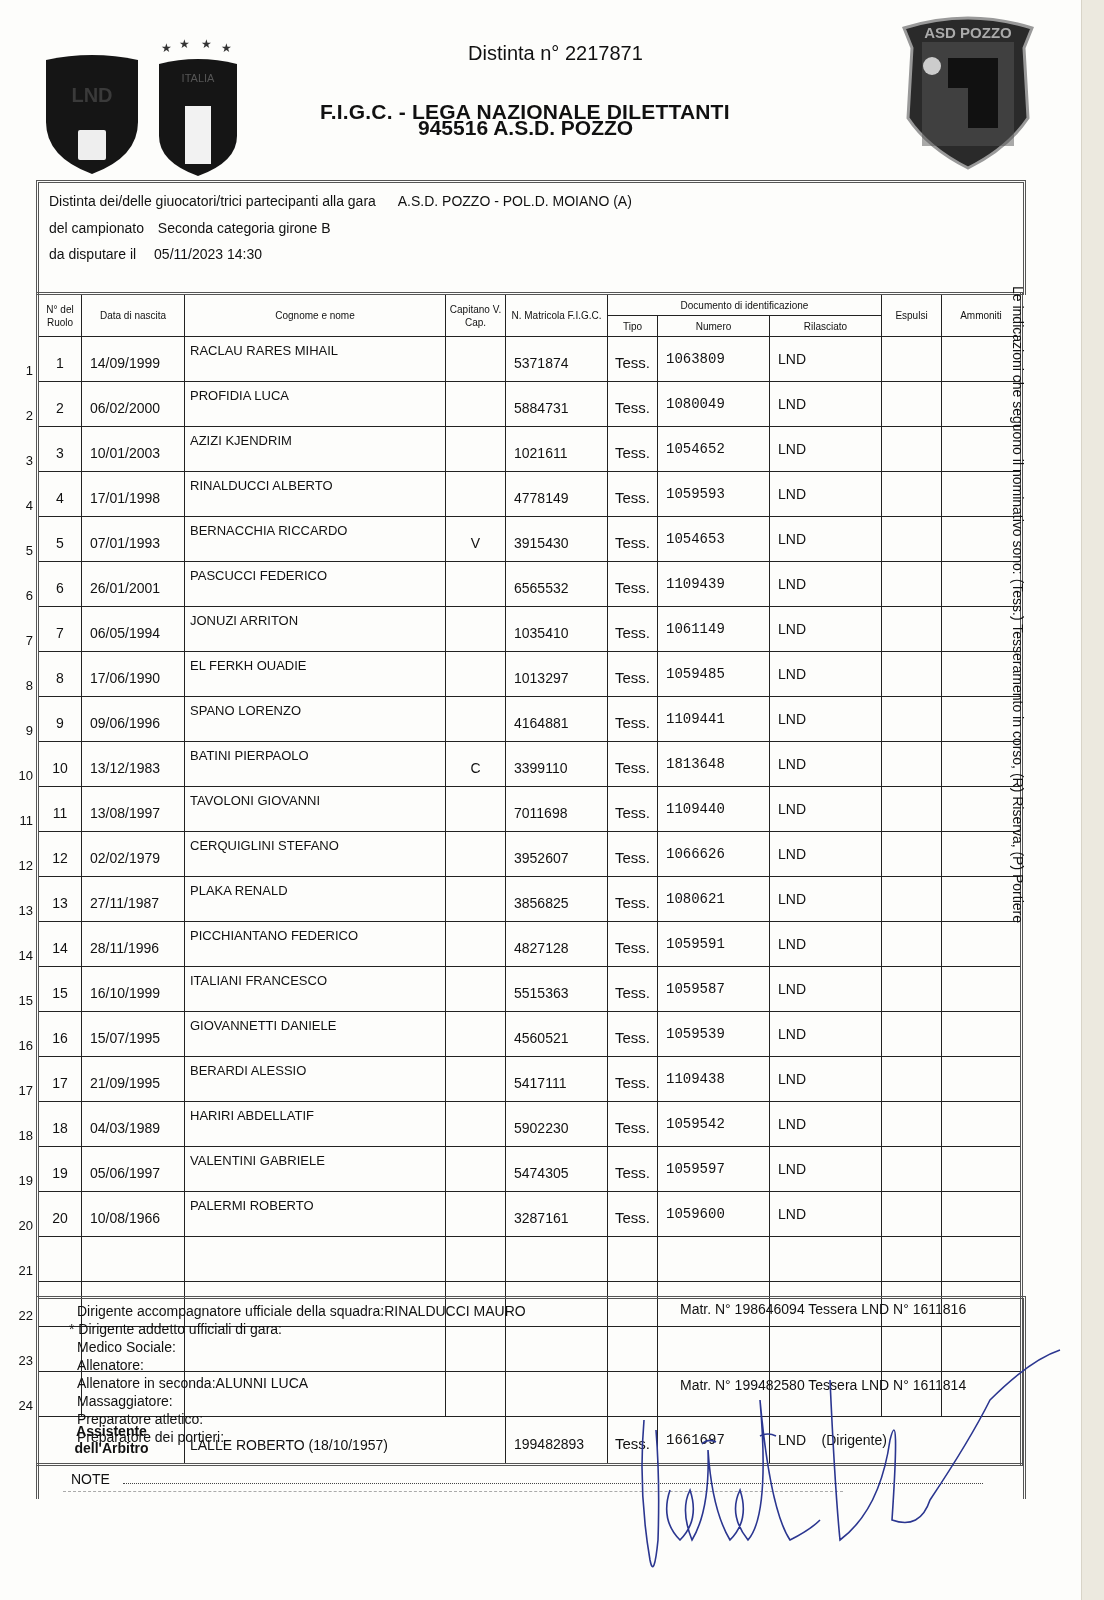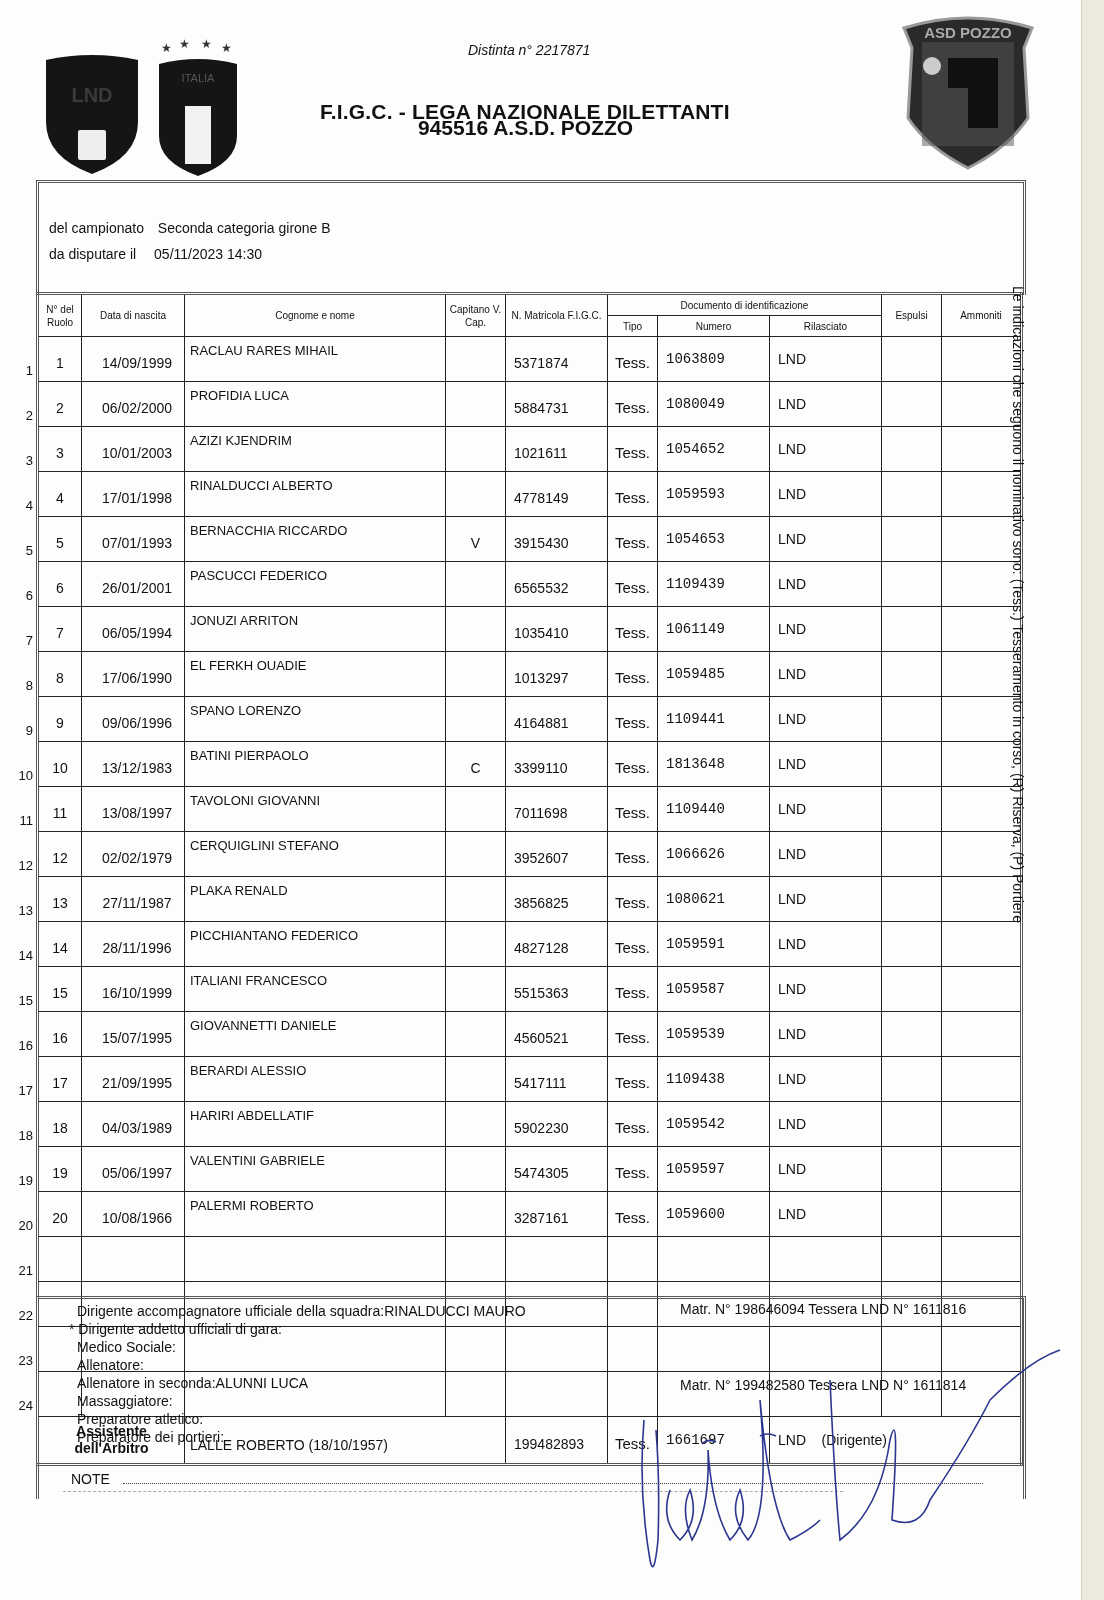--- a/index.html
+++ b/index.html
@@ -5,35 +5,35 @@
   html, body { margin:0; padding:0; }
   body {
     width:1104px; height:1600px; background:#fdfdfb; position:relative; overflow:hidden;
     font-family:"Liberation Sans", sans-serif; color:#111;
   }
   .right-strip { position:absolute; right:0; top:0; width:22px; height:1600px; background:#ece9df; border-left:1px solid #d8d4c8; }
   
   .logo-lnd { position:absolute; left:42px; top:52px; width:100px; height:125px; }
   .logo-figc { position:absolute; left:155px; top:38px; width:86px; height:140px; }
   .logo-club { position:absolute; left:898px; top:8px; width:140px; height:162px; }
-  .distinta-no { position:absolute; left:468px; top:42px; font-size:14px;font-style:italic; }
+  .distinta-no { position:absolute; left:468px; top:42px; font-size:20px; }
   .title-main { position:absolute; left:320px; top:64px; font-size:21px; font-weight:bold; letter-spacing:0.2px;margin-top:36px; }
   .title-club { position:absolute; left:418px; top:116px; font-size:21px; font-weight:bold; }
   
   .info-box { position:absolute; left:36px; top:180px; width:984px; height:112px; border:3px double #555; border-bottom:none; }
   .info-line { position:absolute; left:10px; font-size:14px; }
   .info-line .val { margin-left:10px; }
   
   .tbl { position:absolute; left:36px; top:292px; width:984px; border-collapse:collapse; table-layout:fixed; }
   .tbl td, .tbl th { border:1.5px solid #222; padding:0; font-weight:normal; position:relative; }
   .tbl { border:3px double #555; }
   .tbl thead th { font-size:10px; text-align:center; line-height:13px; height:20px; }
   .tbl tbody td { height:36px; font-size:14px; }
   .c-ruolo { text-align:center; padding-top:8px !important; }
-  .c-date { padding-left:8px !important; padding-top:8px !important;text-align:center; }
+  .c-date { padding-left:8px !important; padding-top:8px !important; }
   .c-name { font-size:13px !important; vertical-align:top; padding:6px 0 0 5px !important;margin-top:31px; }
   .c-cap { text-align:center; padding-top:8px !important; }
   .c-matr { padding-left:8px !important; padding-top:8px !important; }
   .c-tipo { text-align:center; padding-top:6px !important; font-size:15px !important; }
   .c-num { padding-left:8px !important;font-family:Liberation Mono, monospace; }
   .c-ril { padding-left:8px !important; }
   .rownum { position:absolute; left:-26px; width:20px; text-align:right; font-size:13px; bottom:3px; }
   .assist td { height:40px; }
   .assist .label { font-weight:bold; text-align:center; font-size:14px; line-height:17px; }
   
@@ -72,20 +72,24 @@
   <path d="M50 50 L100 50 L100 120 L70 120 L70 80 L50 80 Z" fill="#111"></path>
   <circle cx="34" cy="58" r="9" fill="#ccc"></circle>
   <text x="70" y="30" font-size="15" fill="#aaa" text-anchor="middle" font-weight="bold" font-family="Liberation Sans, sans-serif">ASD POZZO</text>
 </svg>
 
 <div class="distinta-no">Distinta n° 2217871</div>
 <div class="title-main">F.I.G.C. - LEGA NAZIONALE DILETTANTI</div>
 <div class="title-club">945516 A.S.D. POZZO</div>
 
 <div class="info-box">
+  <div class="info-line" style="top:10px">
+    <span>Distinta dei/delle giuocatori/trici partecipanti alla gara</span>
+    <span class="val" style="margin-left:18px">A.S.D. POZZO - POL.D. MOIANO (A)</span>
+  </div>
   <div class="info-line" style="top:37px">
     <span>del campionato</span>
     <span class="val">Seconda categoria girone B</span>
   </div>
   <div class="info-line" style="top:63px">
     <span>da disputare il</span>
     <span class="val" style="margin-left:14px">05/11/2023 14:30</span>
   </div>
 </div>
 

